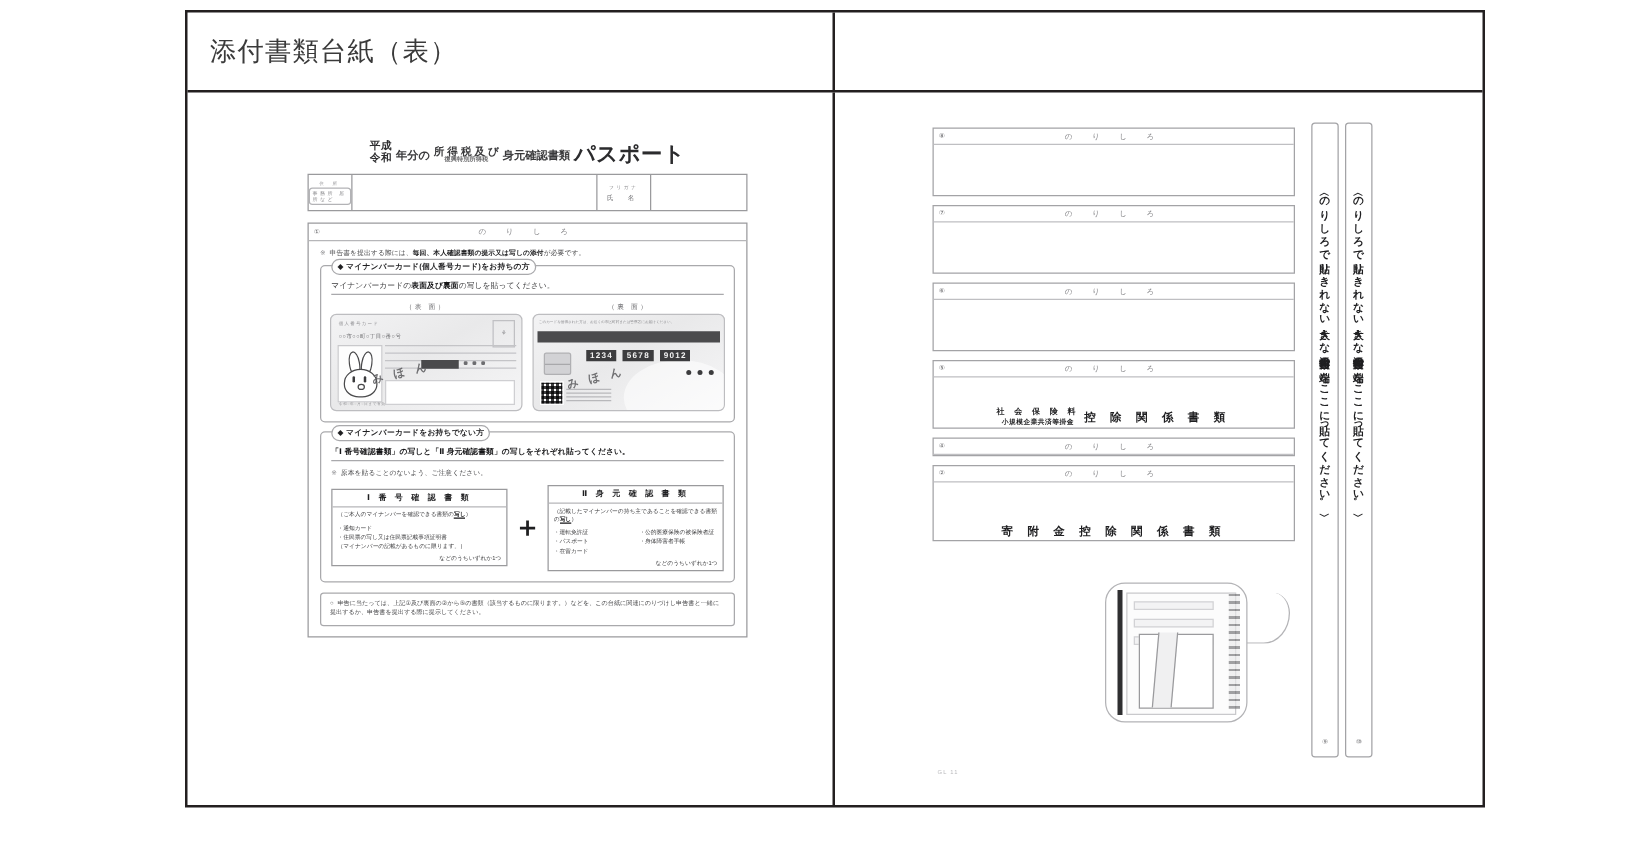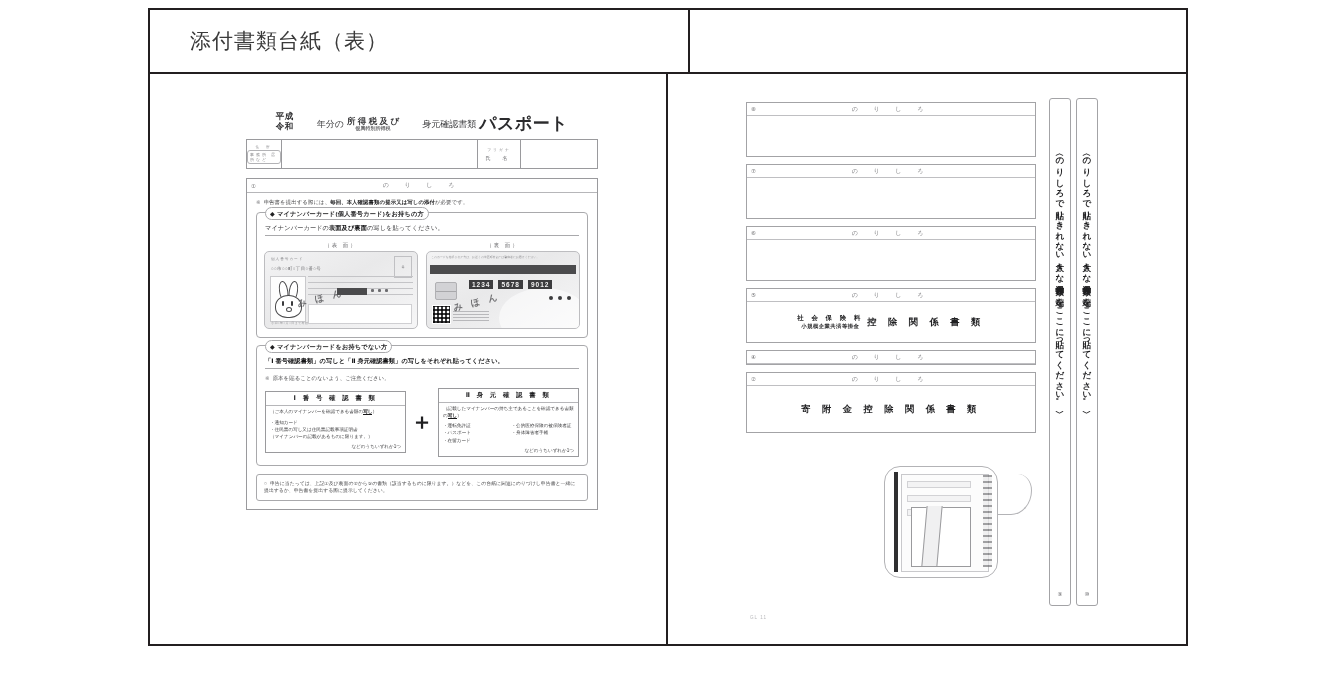--- a/index.html
+++ b/index.html
@@ -12,39 +12,39 @@
   .page{position:relative;width:1320px;height:686px;}
 
   
   .tbl{
     position:absolute;left:148px;top:8px;
     width:1040px;height:638px;
     border:2px solid #231f20;
     box-sizing:border-box;
     display:flex;flex-direction:column;
   }
-  .tbl-head{display:flex;height:62px;flex:0 0 62px;border-bottom:2px solid #231f20;padding-left:22px;}
+  .tbl-head{display:flex;height:62px;flex:0 0 62px;border-bottom:2px solid #231f20;}
   .tbl-body{display:flex;flex:1 1 auto;}
   .col-l{width:518px;flex:0 0 518px;border-right:2px solid #231f20;box-sizing:border-box;position:relative;}
   .col-r{flex:1 1 auto;position:relative;box-sizing:border-box;}
   .head-cell{display:flex;align-items:center;padding-left:18px;box-sizing:border-box;}
   .head-cell span{font-size:21px;color:#3a3a3a;letter-spacing:1px;}
 
   
   .sheet-l{
     position:absolute;left:96px;top:20px;width:352px;height:480px;
     color:#58585b;
   }
   .title-row{
     display:flex;align-items:flex-end;justify-content:center;
     gap:3px;height:34px;padding-top:4px;
   }
   .era{display:flex;flex-direction:column;font-size:8.5px;line-height:1.25;
        font-weight:bold;color:#2f2f31;letter-spacing:.5px;text-align:right;}
-  .t-sm{font-size:9px;font-weight:normal;color:#3a3a3c;margin-bottom:1px;margin-left:20px;}
+  .t-sm{font-size:9px;font-weight:bold;color:#3a3a3c;margin-bottom:1px;}
   .t-stack{display:flex;flex-direction:column;align-items:center;margin-bottom:1px;line-height:1;}
   .t-stack .up{font-size:8.5px;font-weight:bold;color:#3a3a3c;}
   .t-stack .dn{font-size:5px;font-weight:bold;color:#6a6a6c;margin-top:.5px;}
   .t-big{font-size:17px;font-weight:bold;color:#2b2b2d;letter-spacing:.5px;line-height:1;}
 
   .idbox{
     margin-top:7px;display:flex;height:30px;
     border:1.3px solid #9a9a9d;box-sizing:border-box;
   }
   .idbox .c1{width:34px;border-right:1.1px solid #9a9a9d;position:relative;
@@ -176,21 +176,21 @@
   }
   .footnote .mk{margin-right:3px;}
 
   
   .sheet-r{
     position:absolute;left:78px;top:28px;width:352px;height:520px;color:#58585b;
   }
   .r-rows{position:absolute;left:0;top:0;width:290px;}
   .r-sec{border:1.2px solid #a3a3a6;box-sizing:border-box;margin-bottom:7px;}
   .r-sec .nori-bar{height:13px;border-bottom:1px solid #bfbfc2;}
-  .r-sec .body{height:40px;display:flex;align-items:center;justify-content:center;}
+  .r-sec .body{height:40px;display:flex;align-items:flex-end;justify-content:center;}
   .r-sec .body.tall{height:46px;}
   .r-label{font-size:9.2px;font-weight:bold;color:#1f1f21;letter-spacing:4.5px;}
   .r-label-2{display:flex;align-items:center;gap:4px;}
   .r-label-2 .stack{display:flex;flex-direction:column;align-items:center;line-height:1.35;}
   .r-label-2 .stack .a{font-size:6.4px;font-weight:bold;color:#1f1f21;letter-spacing:3px;}
   .r-label-2 .stack .b{font-size:5.4px;font-weight:bold;color:#1f1f21;letter-spacing:.4px;}
 
   .vstrips{position:absolute;right:0;top:-4px;display:flex;gap:5px;}
   .vstrip{
     width:22px;height:508px;border:1.1px solid #a3a3a6;border-radius:3px;

